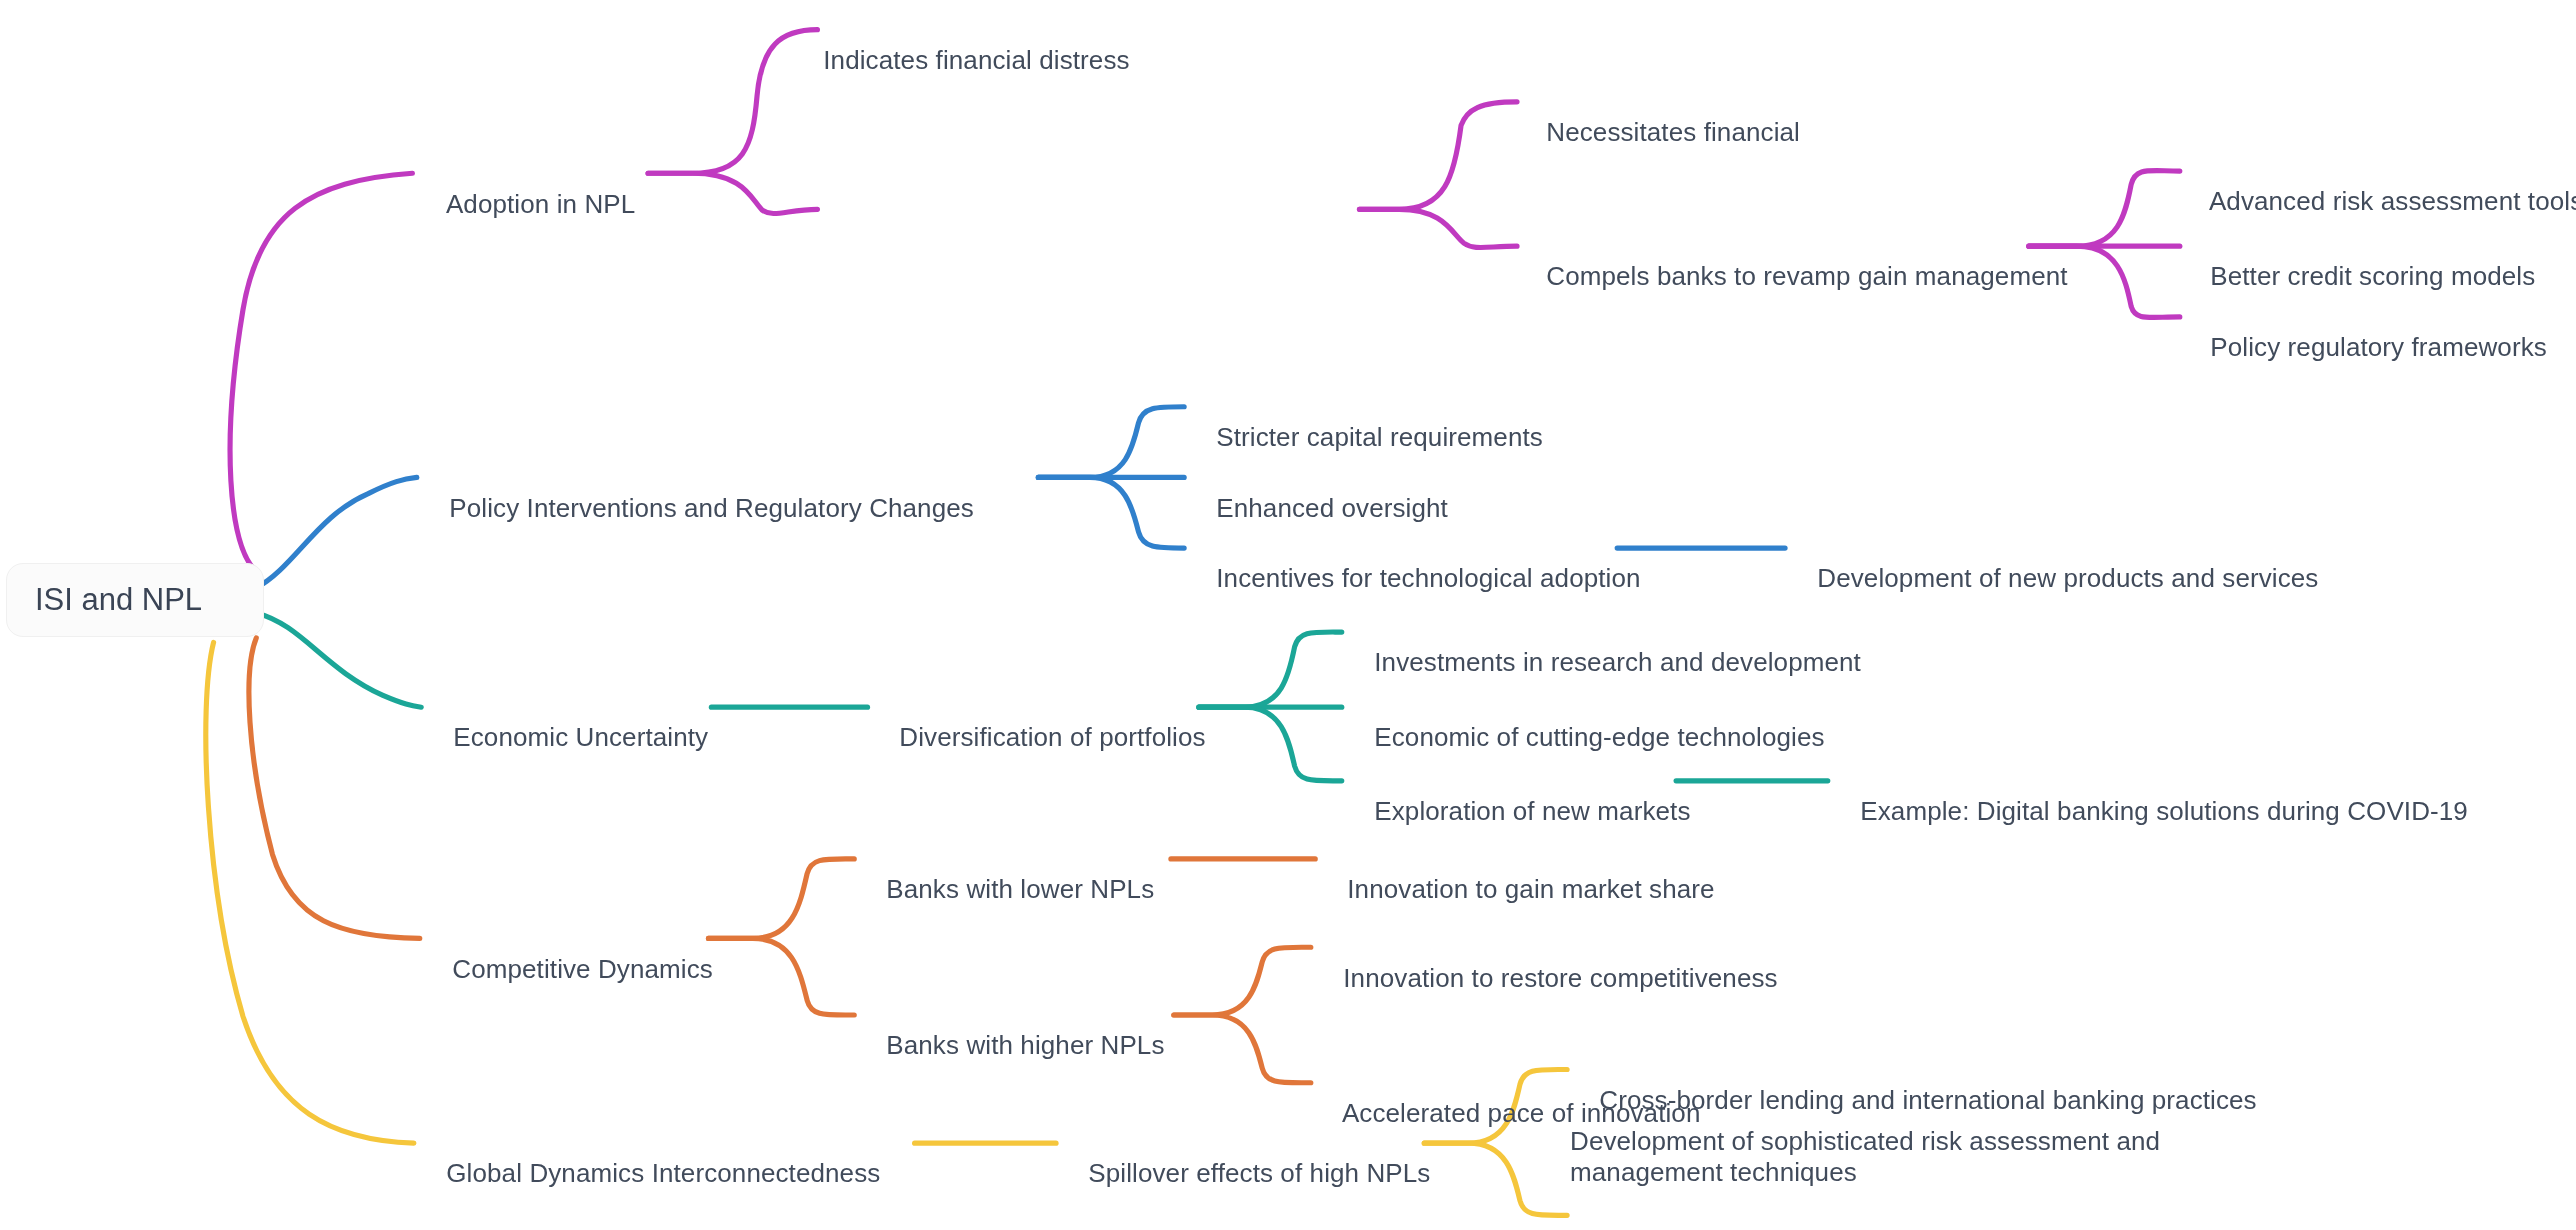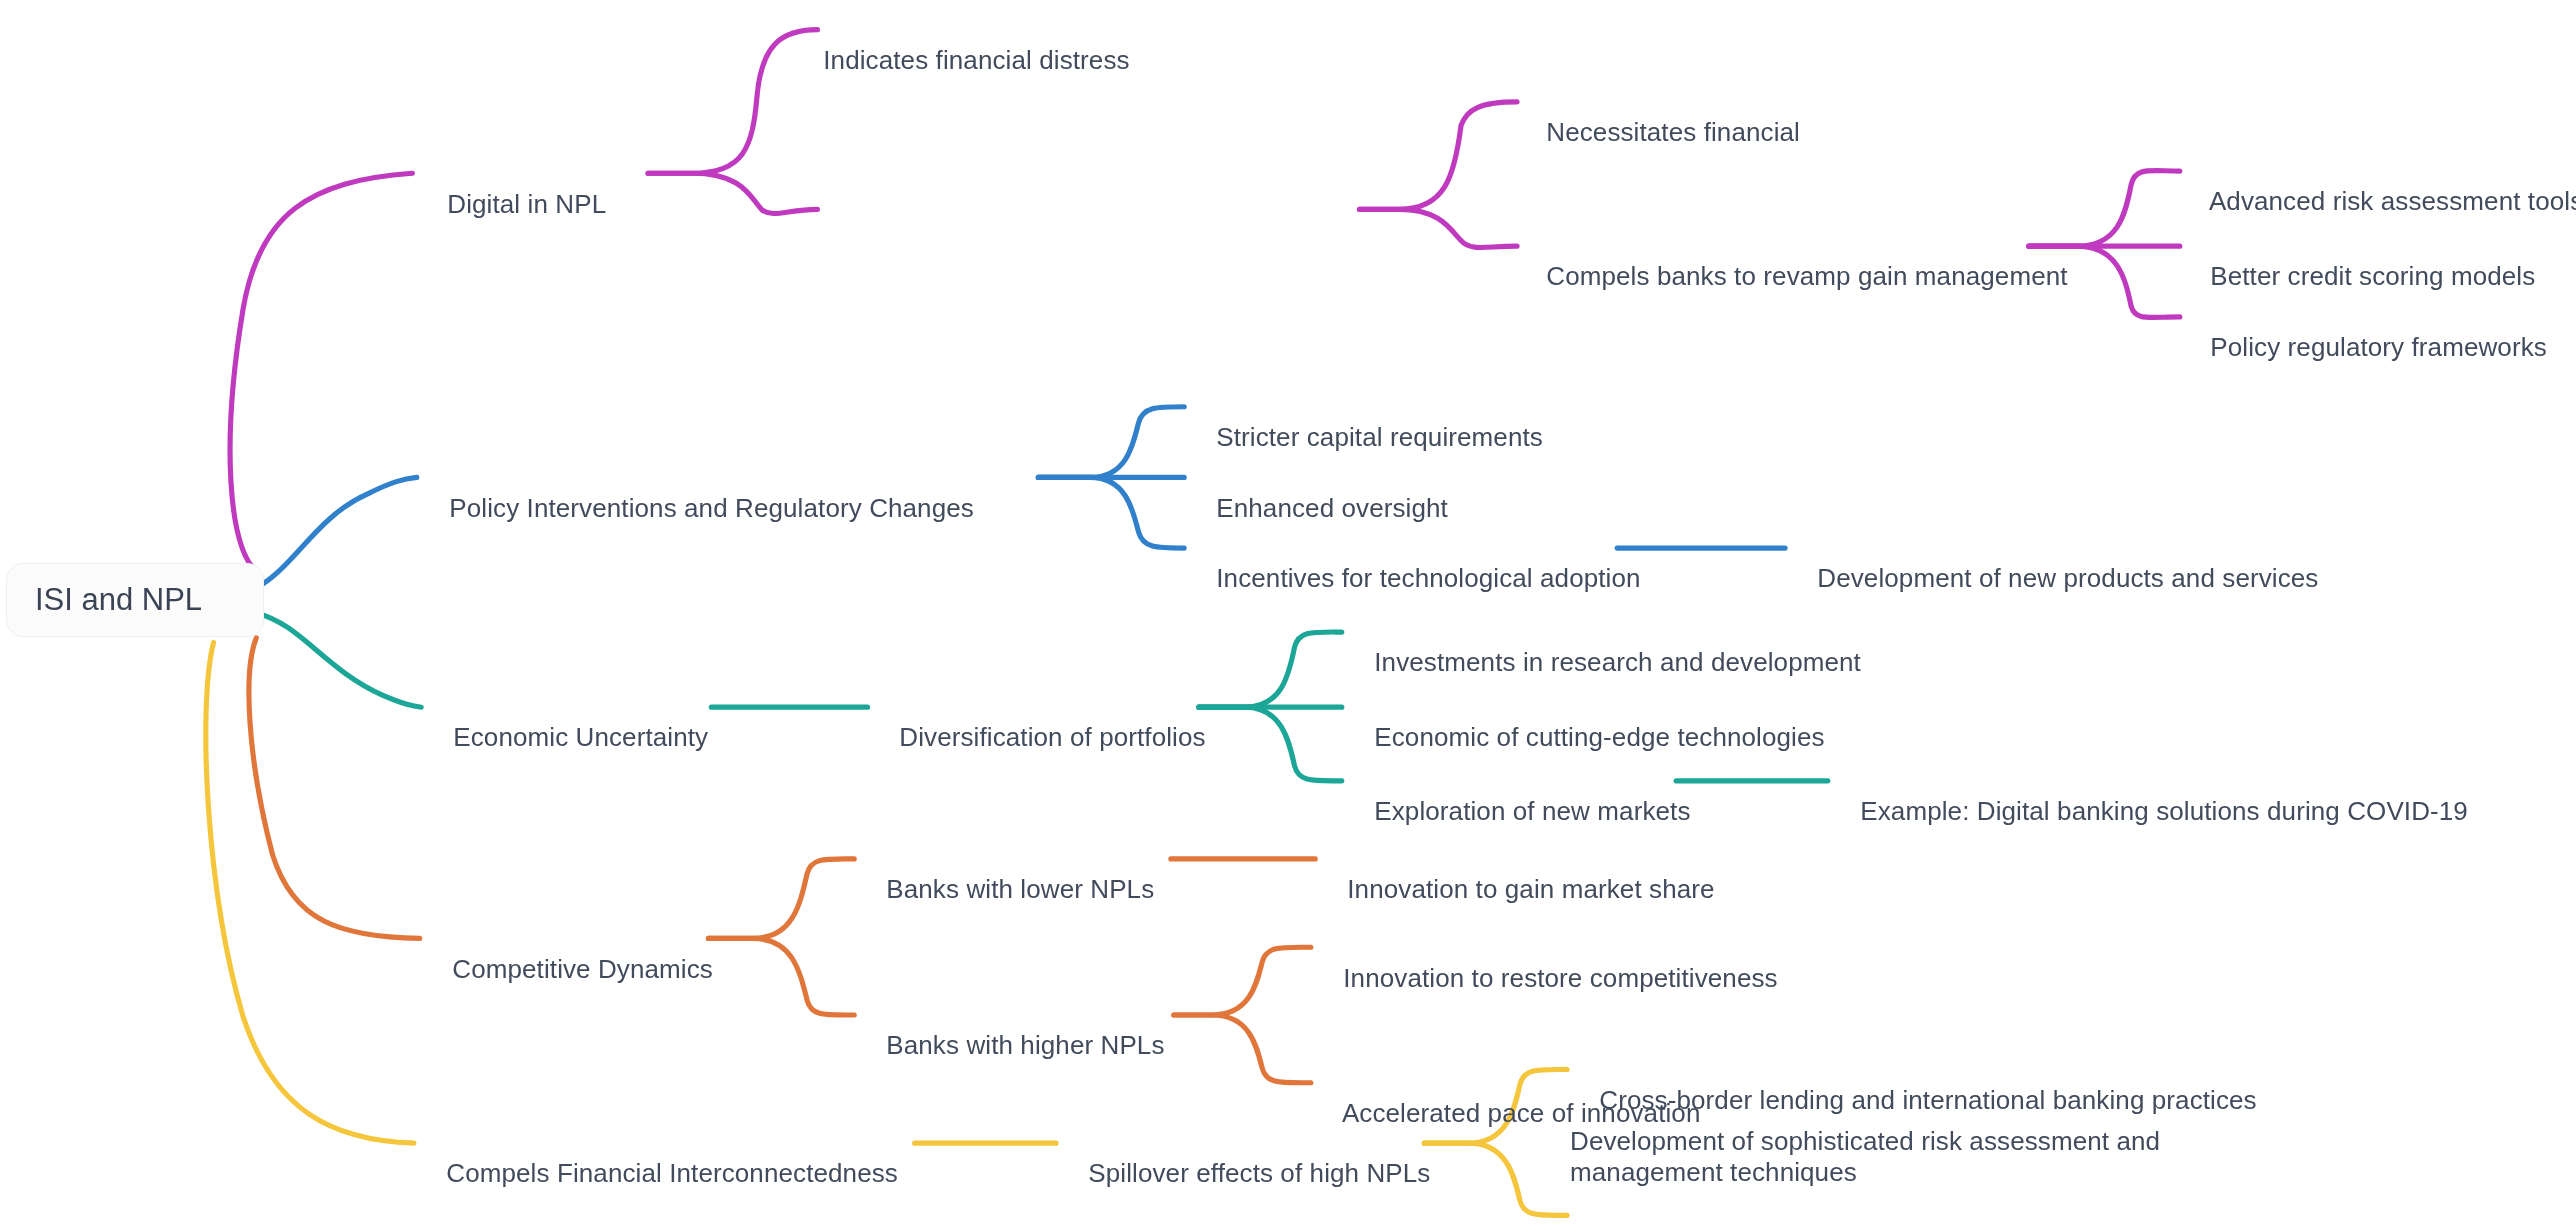--- a/index.html
+++ b/index.html
@@ -104,21 +104,21 @@
       <path stroke="#f5c63c" d="M 1934 1552 L 1994 1552 C 2046 1552 2056 1508 2064 1472 C 2070 1450 2088 1452 2128 1452"></path>
       <path stroke="#f5c63c" d="M 1934 1552 L 1994 1552 C 2046 1552 2056 1596 2064 1630 C 2070 1652 2088 1650 2128 1650"></path>
     </g>
   </svg>
 
   <div class="root-node">
     <span class="root-text">ISI and NPL</span>
   </div>
 
   <div class="node-label" style="left:418px; top:158px;">
-    <span>Digital in NPL</span>
+    <span>Adoption in NPL</span>
   </div>
 
   <div class="node-label" style="left:794px; top:14px;">
     <span>Indicates financial distress</span>
   </div>
 
 
   <div class="node-label" style="left:1517px; top:86px;">
     <span>Necessitates financial</span>
   </div>
@@ -201,21 +201,21 @@
 
   <div class="node-label" style="left:1314px; top:932px;">
     <span>Innovation to restore competitiveness</span>
   </div>
 
   <div class="node-label" style="left:1314px; top:1067px;">
     <span>Accelerated pace of innovation</span>
   </div>
 
   <div class="node-label" style="left:417px; top:1127px;">
-    <span>Compels Financial Interconnectedness</span>
+    <span>Global Dynamics Interconnectedness</span>
   </div>
 
   <div class="node-label" style="left:1059px; top:1127px;">
     <span>Spillover effects of high NPLs</span>
   </div>
 
   <div class="node-label" style="left:1570px; top:1054px;">
     <span>Cross-border lending and international banking practices</span>
   </div>
 

